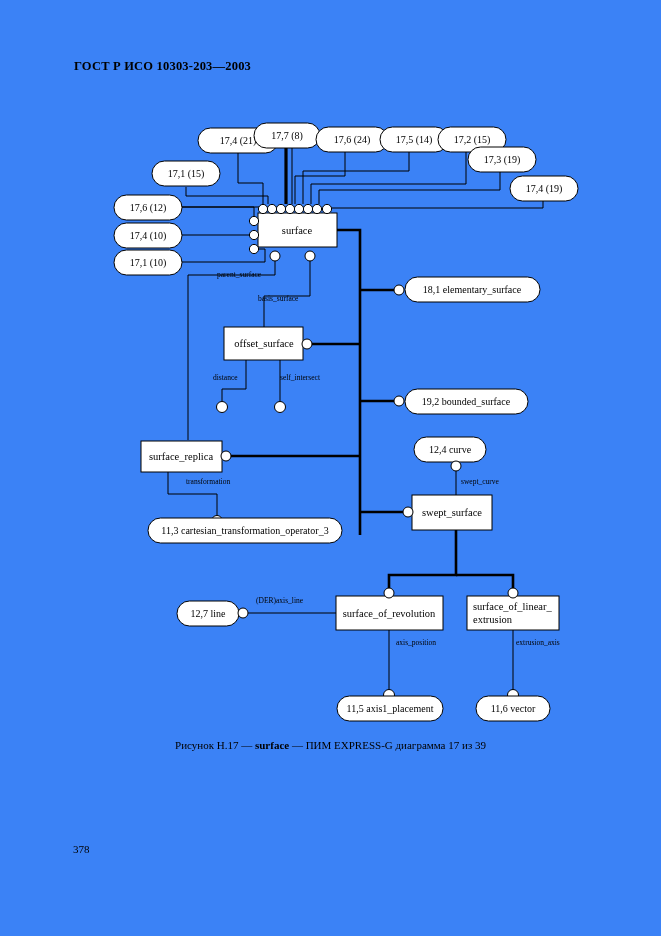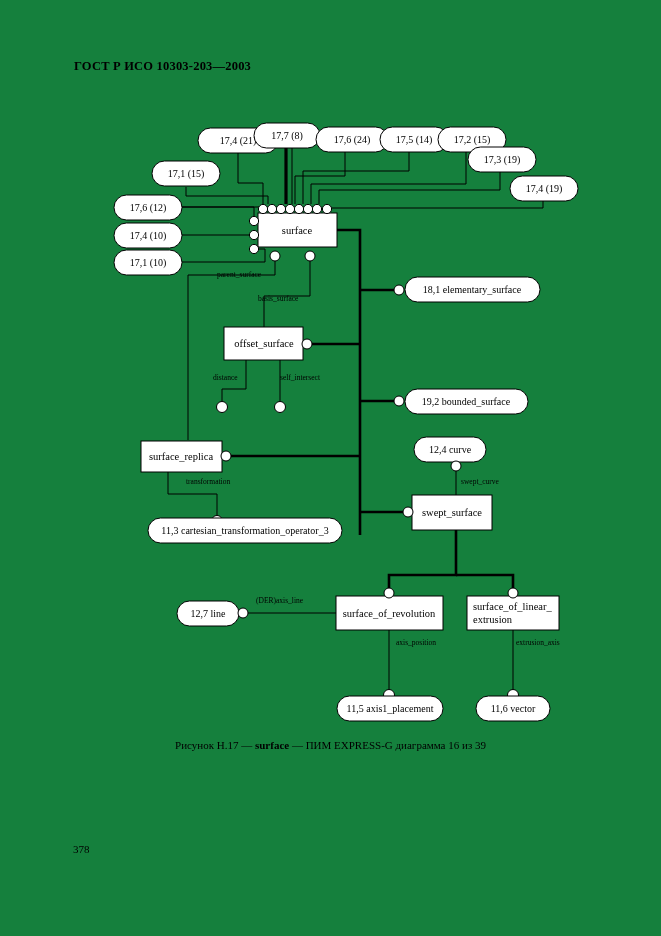--- a/index.html
+++ b/index.html
@@ -13,21 +13,21 @@
     position: relative;
     font-family: "Liberation Serif", "DejaVu Serif", serif;
     color: #000000;
     overflow: hidden;
   }
   #page {
     position: absolute;
     left: 0; top: 0;
     width: 661px;
     height: 936px;
-    background: #15803d;
+    background: #3b82f6;
   }
   .doc-header {
     position: absolute;
     left: 74px;
     top: 59px;
     font-size: 12.5px;
     font-weight: bold;
     letter-spacing: 0.2px;
     white-space: nowrap;
   }
@@ -301,17 +301,17 @@
       <text class="lbl-ref" x="390" y="712" text-anchor="middle">11,5 axis1_placement</text>
     </g>
 
     <g>
       <rect class="boxline" x="476" y="696" width="74" height="25" rx="12.5" ry="12.5"></rect>
       <text class="lbl-ref" x="513" y="712" text-anchor="middle">11,6 vector</text>
     </g>
 
   </svg>
 
-  <div class="figure-caption"><span>Рисунок Н.17 — </span><b>surface</b><span> — ПИМ EXPRESS-G диаграмма 16 из 39</span></div>
+  <div class="figure-caption"><span>Рисунок Н.17 — </span><b>surface</b><span> — ПИМ EXPRESS-G диаграмма 17 из 39</span></div>
 
   <div class="page-number">378</div>
 
 </div>
 
 </body></html>

